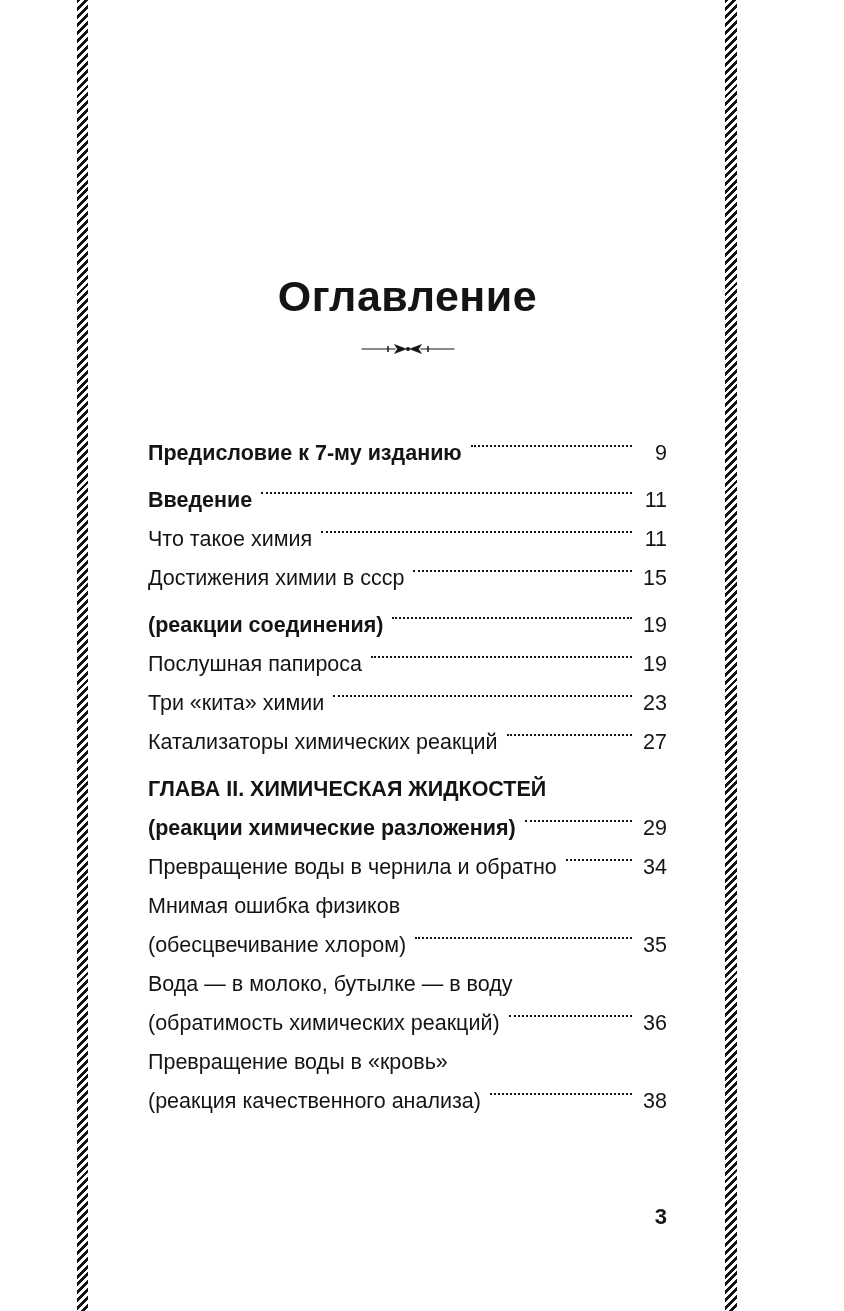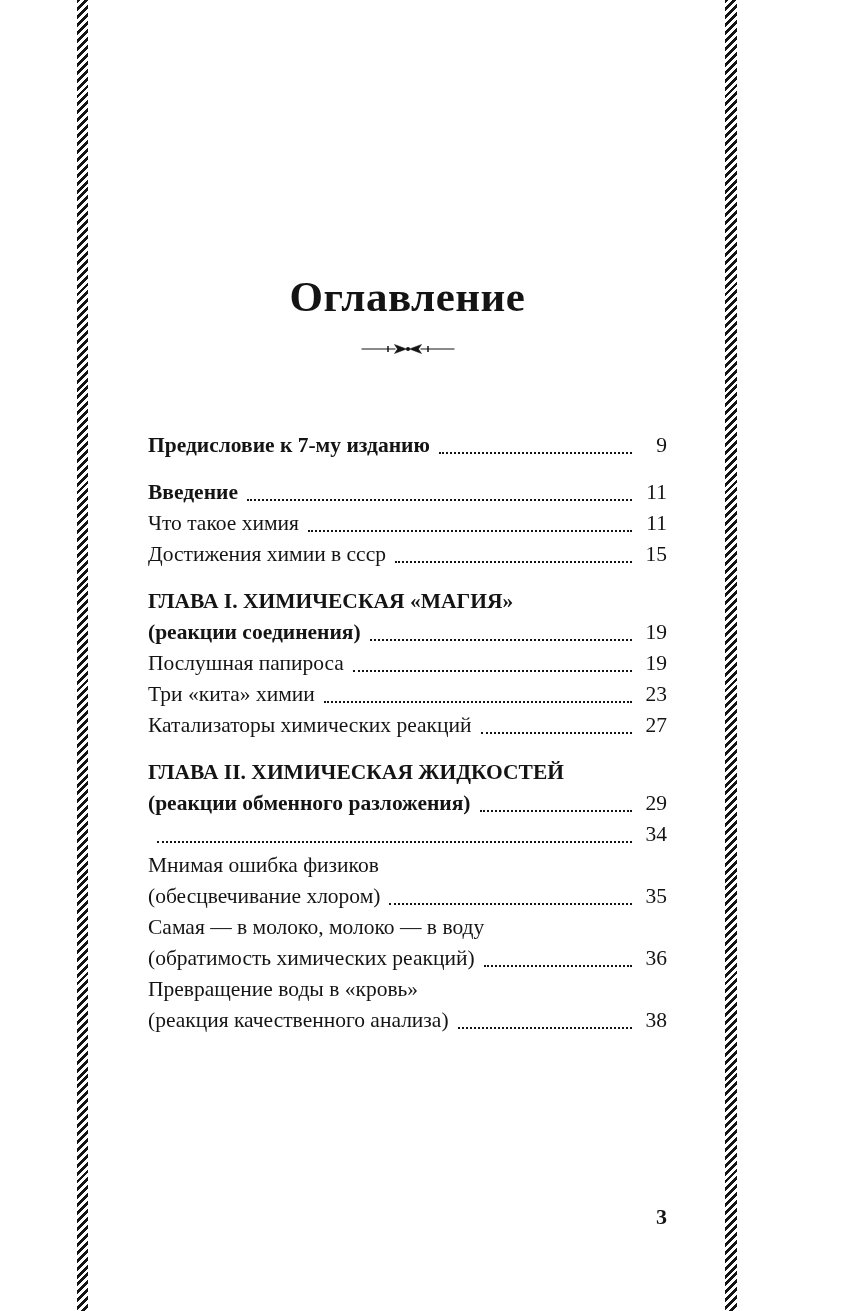--- a/index.html
+++ b/index.html
@@ -1,19 +1,19 @@
 <!DOCTYPE html>
 <html lang="ru"><head>
 <meta charset="utf-8">
 <style>
   html,body { margin:0; padding:0; background:#ffffff; }
   .page {
     position:relative; width:844px; height:1311px;
     background:#ffffff; overflow:hidden;
-    font-family:Liberation Serif, serif;
+    font-family:Liberation Sans, sans-serif;
     color:#141414;
   }
   .stripe {
     position:absolute; top:0; height:100%;
     background:repeating-linear-gradient(135deg,#141414 0 2.8px,#ffffff 2.8px 5.6px);
   }
   .stripe-left  { left:77px;  width:11px; }
   .stripe-right { left:725px; width:12px; }
 
   .content { position:absolute; left:148px; width:519px; }
@@ -22,21 +22,21 @@
     top:243px; text-align:center;
     font-size:43px; font-weight:bold; line-height:1.15;
     letter-spacing:0.5px;
   }
   .ornament-wrap { top:342px; text-align:center; }
   .ornament-wrap svg { display:inline-block; vertical-align:top; }
 
   .toc { top:430px; font-size:21.5px; }
   .toc-group { margin:0; }
   .toc-group + .toc-group { margin-top:16px; }
-  .toc-line { display:flex; align-items:flex-end; line-height:31px; white-space:nowrap; }
+  .toc-line { display:flex; align-items:center; line-height:31px; white-space:nowrap;margin-top:8px; }
   .toc-line.bold .toc-text { font-weight:bold; }
   .toc-text { flex:none; }
   .dots { flex:1 1 auto; position:relative; min-width:20px; }
   .dots::after {
     content:""; position:absolute; left:9px; right:5px; bottom:7px;
     border-bottom:2.6px dotted #141414;
   }
   .pg { flex:none; min-width:30px; text-align:right; font-weight:normal; }
 
   .folio {
@@ -87,23 +87,20 @@
           <span class="pg">11</span>
         </div>
         <div class="toc-line">
           <span class="toc-text">Достижения химии в ссср</span>
           <span class="dots"></span>
           <span class="pg">15</span>
         </div>
       </div>
       <div class="toc-group">
         <div class="toc-line bold">
-          <span class="toc-text">ГЛАВА I. ХИМИЧЕСКАЯ «МАГИЯ»</span>
-        </div>
-        <div class="toc-line bold">
           <span class="toc-text">(реакции соединения)</span>
           <span class="dots"></span>
           <span class="pg">19</span>
         </div>
         <div class="toc-line">
           <span class="toc-text">Послушная папироса</span>
           <span class="dots"></span>
           <span class="pg">19</span>
         </div>
         <div class="toc-line">
@@ -115,38 +112,39 @@
           <span class="toc-text">Катализаторы химических реакций</span>
           <span class="dots"></span>
           <span class="pg">27</span>
         </div>
       </div>
       <div class="toc-group">
         <div class="toc-line bold">
           <span class="toc-text">ГЛАВА II. ХИМИЧЕСКАЯ ЖИДКОСТЕЙ</span>
         </div>
         <div class="toc-line bold">
-          <span class="toc-text">(реакции обменного разложения)</span>
+          <span class="toc-text">(реакции химические разложения)</span>
           <span class="dots"></span>
           <span class="pg">29</span>
         </div>
         <div class="toc-line">
+          <span class="toc-text">Превращение воды в чернила и обратно</span>
           <span class="dots"></span>
           <span class="pg">34</span>
         </div>
         <div class="toc-line">
           <span class="toc-text">Мнимая ошибка физиков</span>
         </div>
         <div class="toc-line">
           <span class="toc-text">(обесцвечивание хлором)</span>
           <span class="dots"></span>
           <span class="pg">35</span>
         </div>
         <div class="toc-line">
-          <span class="toc-text">Самая — в молоко, молоко — в воду</span>
+          <span class="toc-text">Вода — в молоко, бутылке — в воду</span>
         </div>
         <div class="toc-line">
           <span class="toc-text">(обратимость химических реакций)</span>
           <span class="dots"></span>
           <span class="pg">36</span>
         </div>
         <div class="toc-line">
           <span class="toc-text">Превращение воды в «кровь»</span>
         </div>
         <div class="toc-line">

